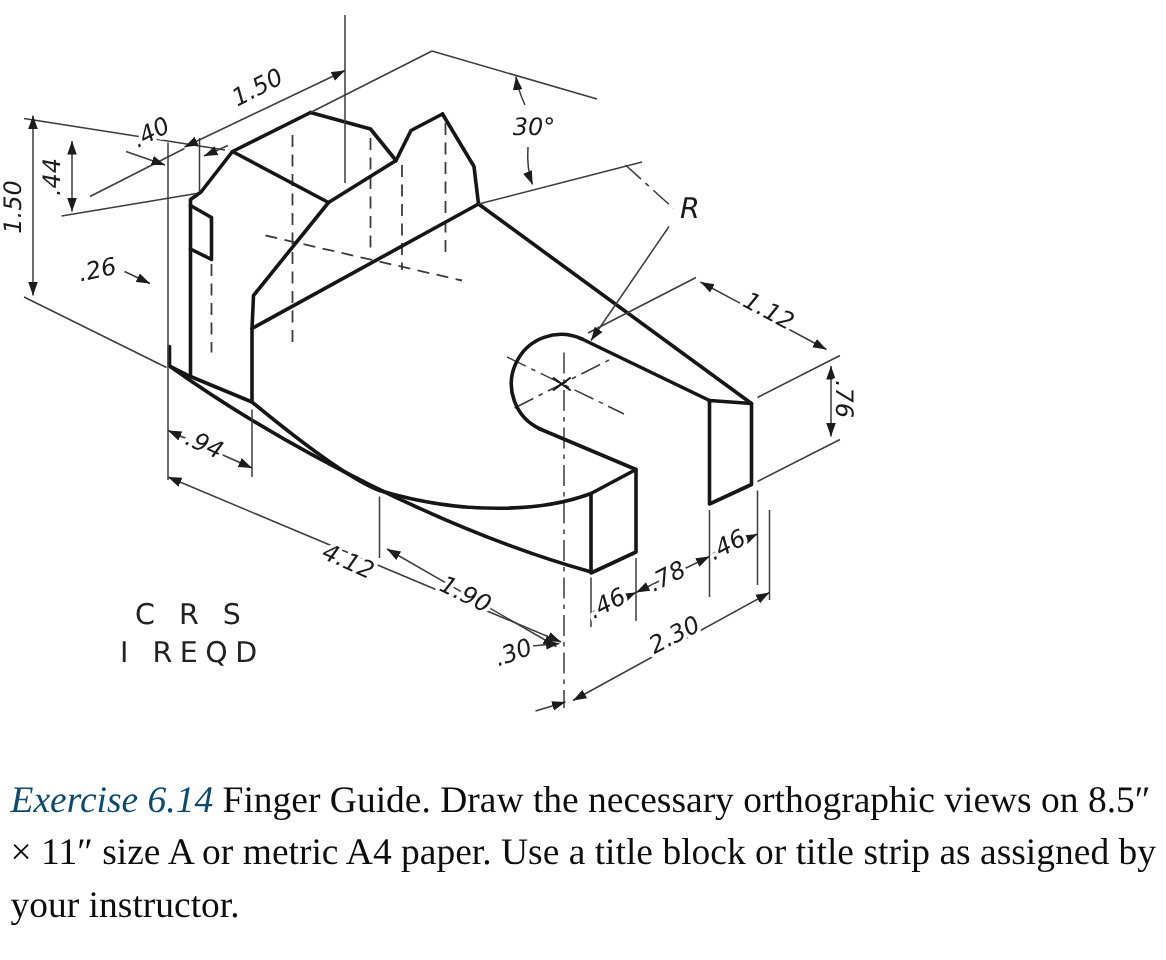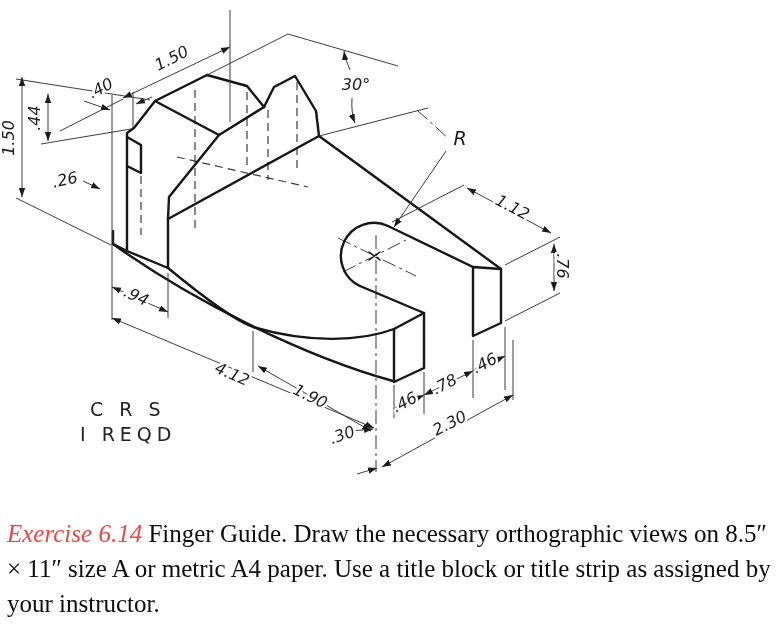--- a/index.html
+++ b/index.html
@@ -8,21 +8,21 @@
   .figure-wrap { position:absolute; left:0; top:0; width:777px; height:512px; }
   svg text { user-select:none; }
   .dimtext { font-family:"DejaVu Sans", sans-serif; font-style:italic; font-size:16px;
              fill:#1b1b1b; paint-order:stroke; stroke:#ffffff; stroke-width:5px;
              stroke-linejoin:round; text-anchor:middle; }
   .notetext { font-family:"DejaVu Sans", sans-serif; font-size:19px; fill:#222;
               letter-spacing:5px; text-anchor:start; }
   .caption { position:absolute; left:7px; top:516px; width:764px;
              font-family:"Liberation Serif", serif; font-size:25px; line-height:35px;
              color:#0d0d0d; }
-  .caption .ex { color:#ef4444; font-style:italic; }
+  .caption .ex { color:#0c4a6e; font-style:italic; }
   .heavy { stroke:#161616; stroke-width:2.4; fill:none; stroke-linecap:round; stroke-linejoin:round; }
   .thin  { stroke:#3c3c3c; stroke-width:1; fill:none; }
   .dash  { stroke:#3c3c3c; stroke-width:1.2; fill:none; stroke-dasharray:8 5; }
   .cline { stroke:#3c3c3c; stroke-width:1; fill:none; stroke-dasharray:14 4 3 4; }
 </style>
 </head>
 <body>
 
 <div class="page">
   <div class="figure-wrap">

